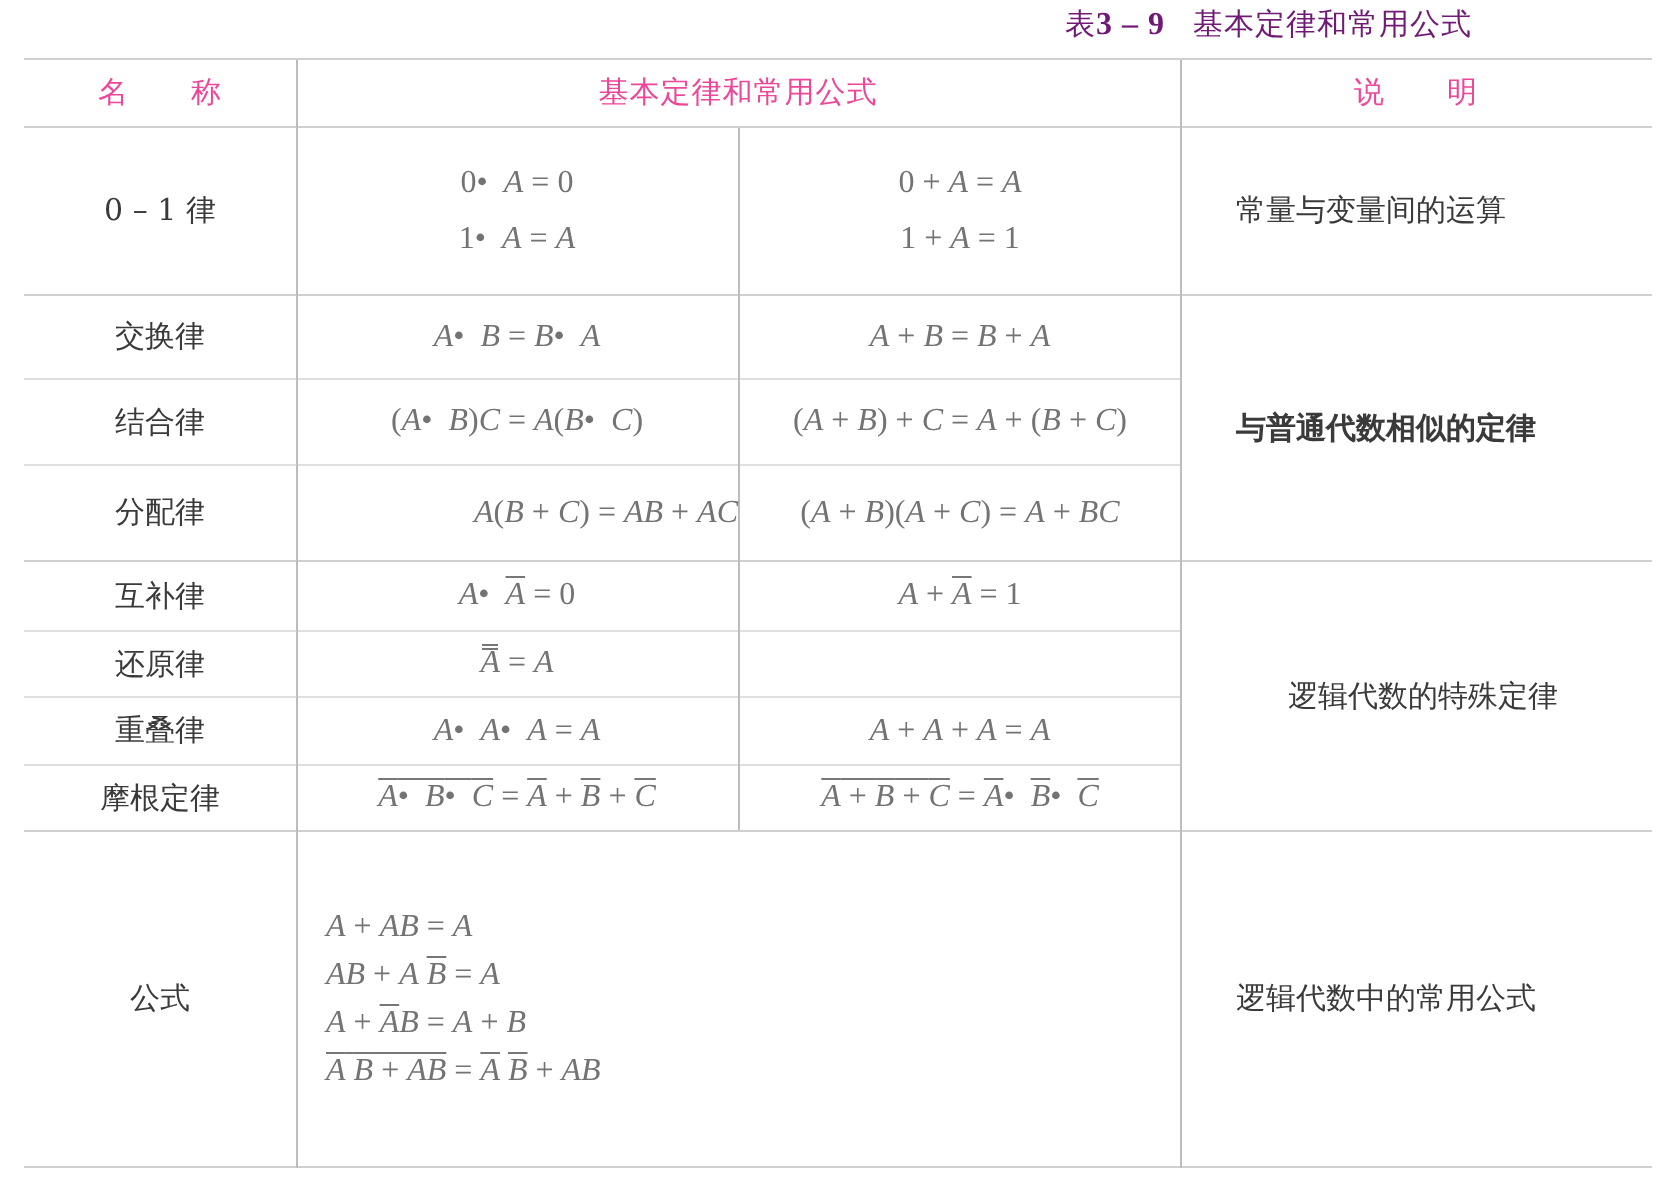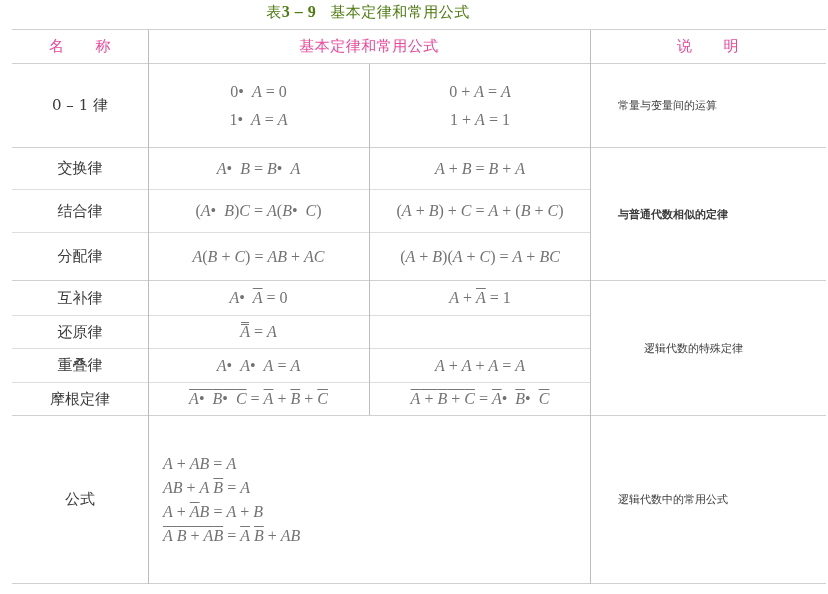--- a/index.html
+++ b/index.html
@@ -1,37 +1,37 @@
 <!DOCTYPE html>
 <html><head>
 <meta charset="utf-8">
 <style>
   html, body { margin:0; padding:0; background:#ffffff; }
   body { width:828px; height:594px; position:relative; overflow:hidden;
          font-family:"DejaVu Serif", serif; color:#3a3a3a; }
-  .title { position:absolute; left:0; top:3px; width:736px; text-align:center;
-           font-size:15px; color:#4d7c0f; letter-spacing:0.5px; }
+  .title { position:absolute; left:0; top:3px; width:736px; text-align:right;
+           font-size:15px; color:#701a75; letter-spacing:0.5px; }
   .title b { font-family:"Liberation Serif", serif; font-weight:bold; font-size:16px; }
   .title .sp { display:inline-block; width:14px; }
   .hl { position:absolute; height:0; border-top:1.5px solid #d0d0d0; }
   .hl.thin { border-top:1px solid #dedede; }
   .vl { position:absolute; width:0; border-left:1px solid #bdbdbd; }
   .cell { position:absolute; display:flex; align-items:center; justify-content:center;
           text-align:center; font-size:15px; color:#3a3a3a; }
   .cell.left { justify-content:flex-start; }
   .m { font-family:"Liberation Serif", serif; font-size:16px; color:#737373; white-space:nowrap; }
   .m i { font-style:italic; }
   .ol { text-decoration:overline; text-decoration-thickness:1px; text-decoration-color:#777; }
   .ol2 { position:relative; display:inline-block; }
   .ol2::before { content:""; position:absolute; left:1px; right:1px; top:-1px; border-top:1px solid #777; }
   .ol2::after { content:""; position:absolute; left:1px; right:1px; top:1px; border-top:1px solid #777; }
   .stack { display:flex; flex-direction:column; align-items:center; gap:10px; }
   .stack.l { align-items:flex-start; gap:6px; }
   .hdr { font-size:15px; color:#ec4899; letter-spacing:0.5px; }
-  .note { font-size:11px; color:#3a3a3a; padding-left:28px; }
+  .note { font-size:15px; color:#3a3a3a; padding-left:28px; }
 </style>
 </head>
 <body>
 
 <div class="title">
   <span>表</span><b>3 – 9</b><span class="sp"></span><span>基本定律和常用公式</span>
 </div>
 
 <div class="hl" style="left:12px;top:29px;width:814px;"></div>
 <div class="hl" style="left:12px;top:63px;width:814px;"></div>
@@ -78,21 +78,21 @@
 
 <div class="cell" style="left:12px;top:190px;width:136px;height:42px;">结合律</div>
 <div class="cell" style="left:148px;top:190px;width:221px;height:42px;">
   <span class="m">(<i>A</i>•&nbsp; <i>B</i>)<i>C</i> = <i>A</i>(<i>B</i>•&nbsp; <i>C</i>)</span>
 </div>
 <div class="cell" style="left:370px;top:190px;width:220px;height:42px;">
   <span class="m">(<i>A</i> + <i>B</i>) + <i>C</i> = <i>A</i> + (<i>B</i> + <i>C</i>)</span>
 </div>
 
 <div class="cell" style="left:12px;top:233px;width:136px;height:47px;">分配律</div>
-<div class="cell" style="left:148px;top:233px;width:221px;height:47px;">
+<div class="cell" style="left:148px;top:233px;width:221px;height:47px;justify-content:flex-end;">
   <span class="m"><i>A</i>(<i>B</i> + <i>C</i>) = <i>AB</i> + <i>AC</i></span>
 </div>
 <div class="cell" style="left:370px;top:233px;width:220px;height:47px;">
   <span class="m">(<i>A</i> + <i>B</i>)(<i>A</i> + <i>C</i>) = <i>A</i> + <i>BC</i></span>
 </div>
 <div class="cell left note" style="left:590px;top:148px;width:208px;height:132px;font-weight:bold;">与普通代数相似的定律</div>
 
 <div class="cell" style="left:12px;top:281px;width:136px;height:34px;">互补律</div>
 <div class="cell" style="left:148px;top:281px;width:221px;height:34px;">
   <span class="m"><i>A</i>•&nbsp; <i class="ol">A</i> = 0</span>

